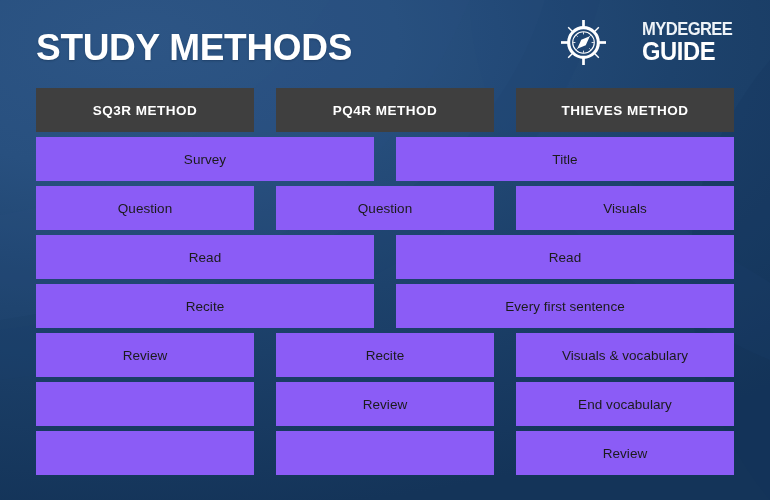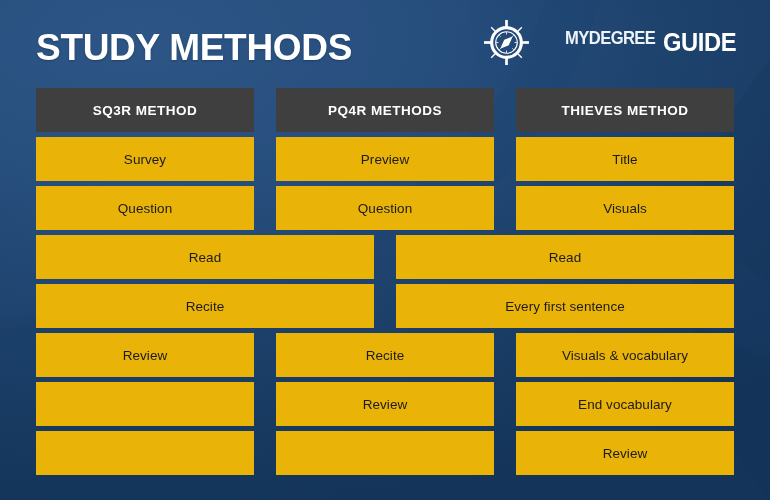--- a/index.html
+++ b/index.html
@@ -84,21 +84,21 @@
     gap: 7px;
   }
   .logo-mark {
     width: 45px;
     height: 45px;
     flex: 0 0 45px;
     display: block;
   }
   .logo-words {
     display: flex;
-    flex-direction: row;
+    flex-direction: column;
     justify-content: center;
     line-height: 1;
     margin-left: 29px;
   }
   .logo-line1 {
     color: #eef3f8;
     font-size: 18px;
     font-weight: bold;
     letter-spacing: -0.6px;
     line-height: 18px;
@@ -144,21 +144,21 @@
   }
   .row-head .cell {
     background: #3f3f3f;
     color: #ffffff;
     font-size: 13.5px;
     font-weight: bold;
     letter-spacing: 0.5px;
     height: 44px;
   }
   .row-body .cell {
-    background: #eab308;
+    background: #8b5cf6;
     color: #1b1b1b;
     font-size: 13.5px;
     font-weight: normal;
     letter-spacing: 0.05px;
   }
   .cell.empty {
     color: transparent;
   }
 </style>
 </head>
@@ -213,26 +213,25 @@
       <div class="logo-words">
         <div class="logo-line1">MYDEGREE</div>
         <div class="logo-line2">GUIDE</div>
       </div>
     </div>
   </div>
 
   <div class="table" id="table">
       <div class="row row-head">
         <div class="cell">SQ3R METHOD</div>
-        <div class="cell">PQ4R METHODS</div>
+        <div class="cell">PQ4R METHOD</div>
         <div class="cell">THIEVES METHOD</div>
       </div>
       <div class="row row-body">
         <div class="cell">Survey</div>
-        <div class="cell">Preview</div>
         <div class="cell">Title</div>
       </div>
       <div class="row row-body">
         <div class="cell">Question</div>
         <div class="cell">Question</div>
         <div class="cell">Visuals</div>
       </div>
       <div class="row row-body">
         <div class="cell">Read</div>
         <div class="cell">Read</div>

